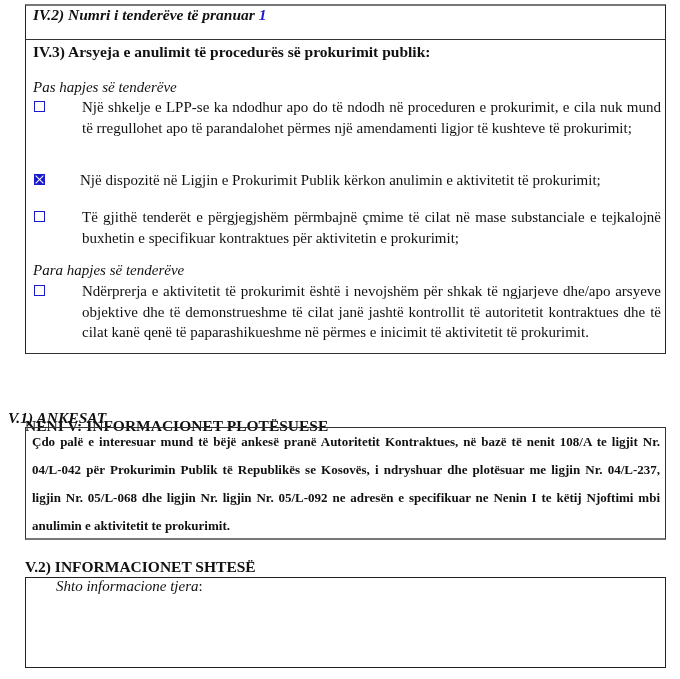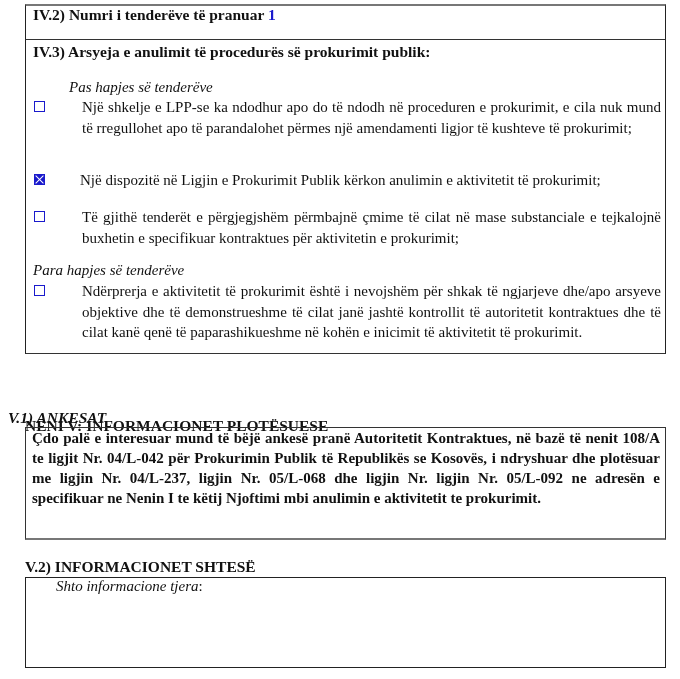--- a/index.html
+++ b/index.html
@@ -37,59 +37,59 @@
   }
   .chk.checked::before { transform: rotate(45deg); }
   .chk.checked::after { transform: rotate(-45deg); }
   .opt-text {
     position: absolute; left: 49px; width: 579px; text-align: justify;
     line-height: 20.5px; font-size: 15px;
   }
 
   .para-bold {
     position: absolute; left: 32px; width: 628px; font-weight: bold;
-    text-align: justify; line-height: 20px; font-size: 15px;
+    text-align: justify; line-height: 28px; font-size: 13px;
   }
 </style>
 </head>
 <body>
 
 <div class="page">
 
   <div class="box b-top"></div>
-  <div class="abs h1" style="top:6px;">
+  <div class="abs h1" style="top:6px;font-style:italic;">
     <span>IV.2) Numri i tenderëve të pranuar</span>
     <span class="blue">1</span>
   </div>
 
   <div class="box b-reason"></div>
   <div class="abs h1" style="top:43px;">IV.3) Arsyeja e anulimit të procedurës së prokurimit publik:</div>
 
-  <div class="abs sub" style="top:79px;margin-left:36px;">Pas hapjes së tenderëve</div>
+  <div class="abs sub" style="top:79px;">Pas hapjes së tenderëve</div>
 
   <div class="opt" style="top:97px; height:62px;">
     <span class="chk"></span>
     <div class="opt-text">Një shkelje e LPP-se ka ndodhur apo do të ndodh në proceduren e prokurimit, e cila nuk mund të rregullohet apo të parandalohet përmes një amendamenti ligjor të kushteve të prokurimit;</div>
   </div>
 
   <div class="opt" style="top:170px; height:22px;">
     <span class="chk checked"></span>
     <div class="opt-text" style="left:47px;">Një dispozitë në Ligjin e Prokurimit Publik kërkon anulimin e aktivitetit të prokurimit;</div>
   </div>
 
   <div class="opt" style="top:207px; height:42px;">
     <span class="chk"></span>
     <div class="opt-text">Të gjithë tenderët e përgjegjshëm përmbajnë çmime të cilat në mase substanciale e tejkalojnë buxhetin e specifikuar kontraktues për aktivitetin e prokurimit;</div>
   </div>
 
   <div class="abs sub" style="top:262px;">Para hapjes së tenderëve</div>
 
   <div class="opt" style="top:281px; height:72px;">
     <span class="chk"></span>
-    <div class="opt-text">Ndërprerja e aktivitetit të prokurimit është i nevojshëm për shkak të ngjarjeve dhe/apo arsyeve objektive dhe të demonstrueshme të cilat janë jashtë kontrollit të autoritetit kontraktues dhe të cilat kanë qenë të paparashikueshme në kohën e inicimit të aktivitetit të prokurimit.</div>
+    <div class="opt-text">Ndërprerja e aktivitetit të prokurimit është i nevojshëm për shkak të ngjarjeve dhe/apo arsyeve objektive dhe të demonstrueshme të cilat janë jashtë kontrollit të autoritetit kontraktues dhe të cilat kanë qenë të paparashikueshme në përmes e inicimit të aktivitetit të prokurimit.</div>
   </div>
 
   <div class="abs h1" style="top:373px; left:25px;margin-top:44px;">NENI V: INFORMACIONET PLOTËSUESE</div>
 
   <div class="abs h1" style="top:409px; left:8px;font-style:italic;">V.1) ANKESAT</div>
   <div class="box b-ank"></div>
   <div class="para-bold" style="top:428px;">Çdo palë e interesuar mund të bëjë ankesë pranë Autoritetit Kontraktues, në bazë të nenit 108/A te ligjit Nr. 04/L-042 për Prokurimin Publik të Republikës se Kosovës, i ndryshuar dhe plotësuar me ligjin Nr. 04/L-237, ligjin Nr. 05/L-068 dhe ligjin Nr. ligjin Nr. 05/L-092 ne adresën e specifikuar ne Nenin I te këtij Njoftimi mbi anulimin e aktivitetit te prokurimit.</div>
 
   <div class="abs h1" style="top:558px; left:25px;">V.2) INFORMACIONET SHTESË</div>
   <div class="box b-info"></div>

